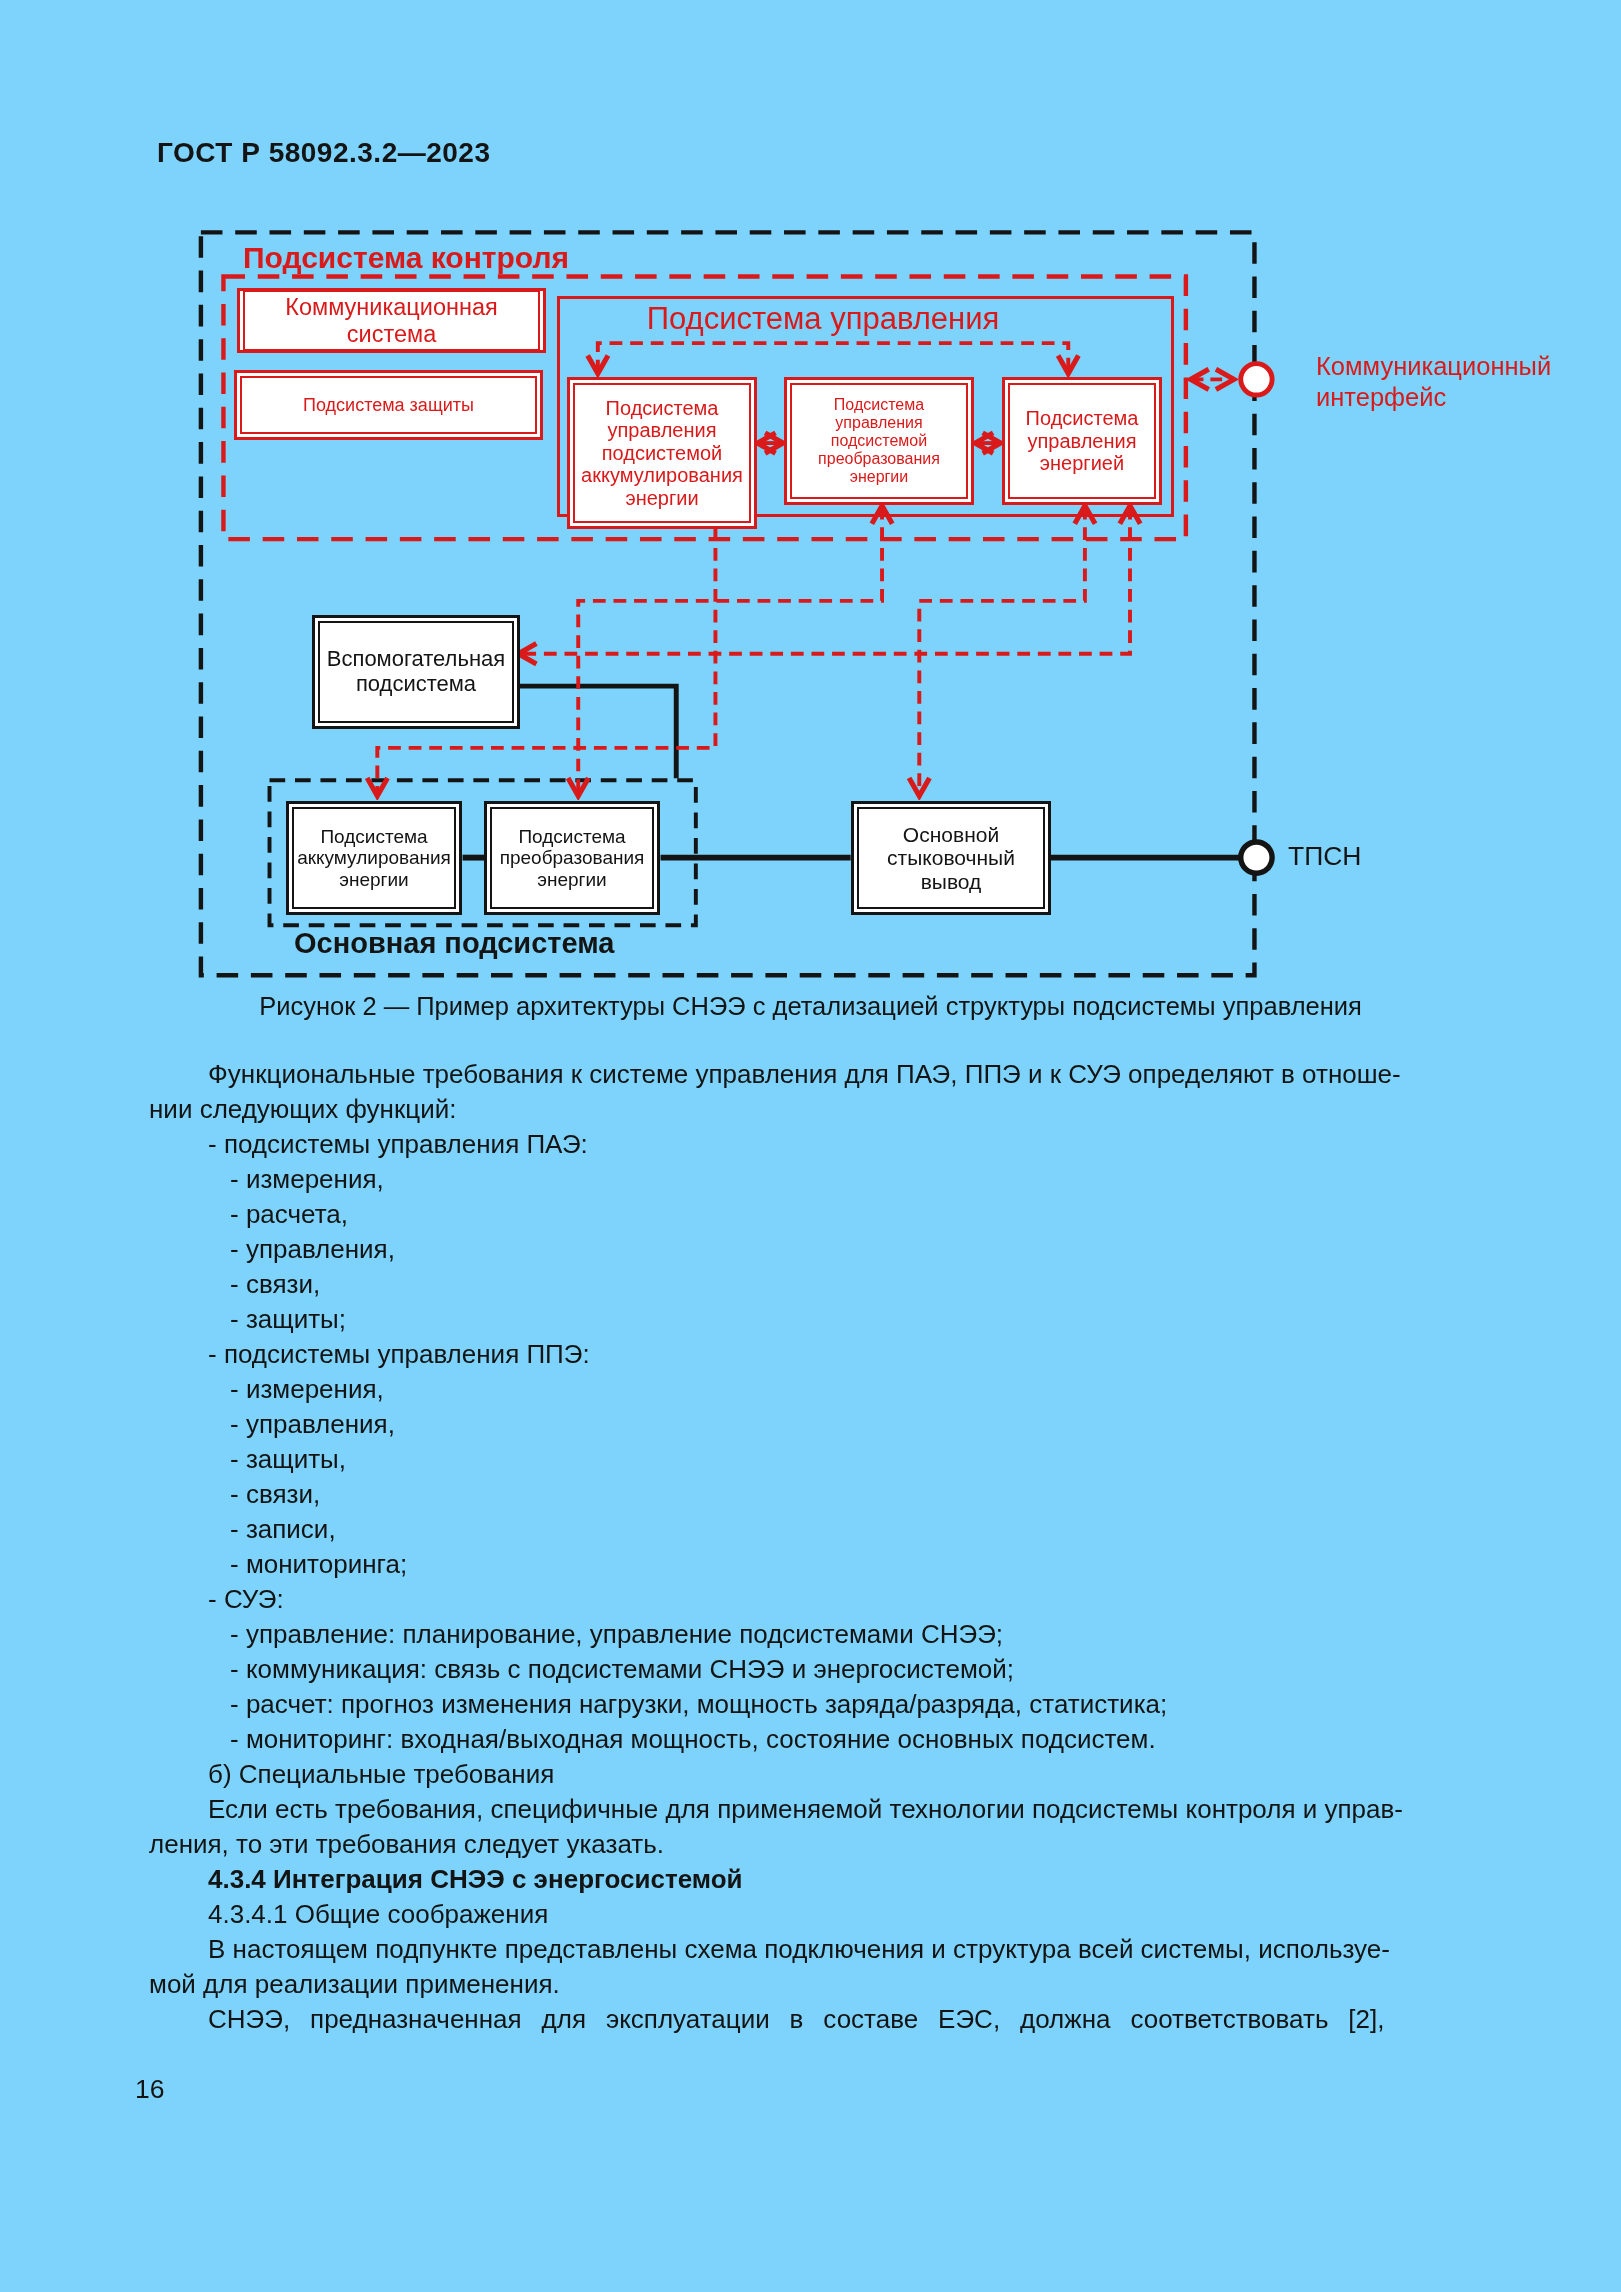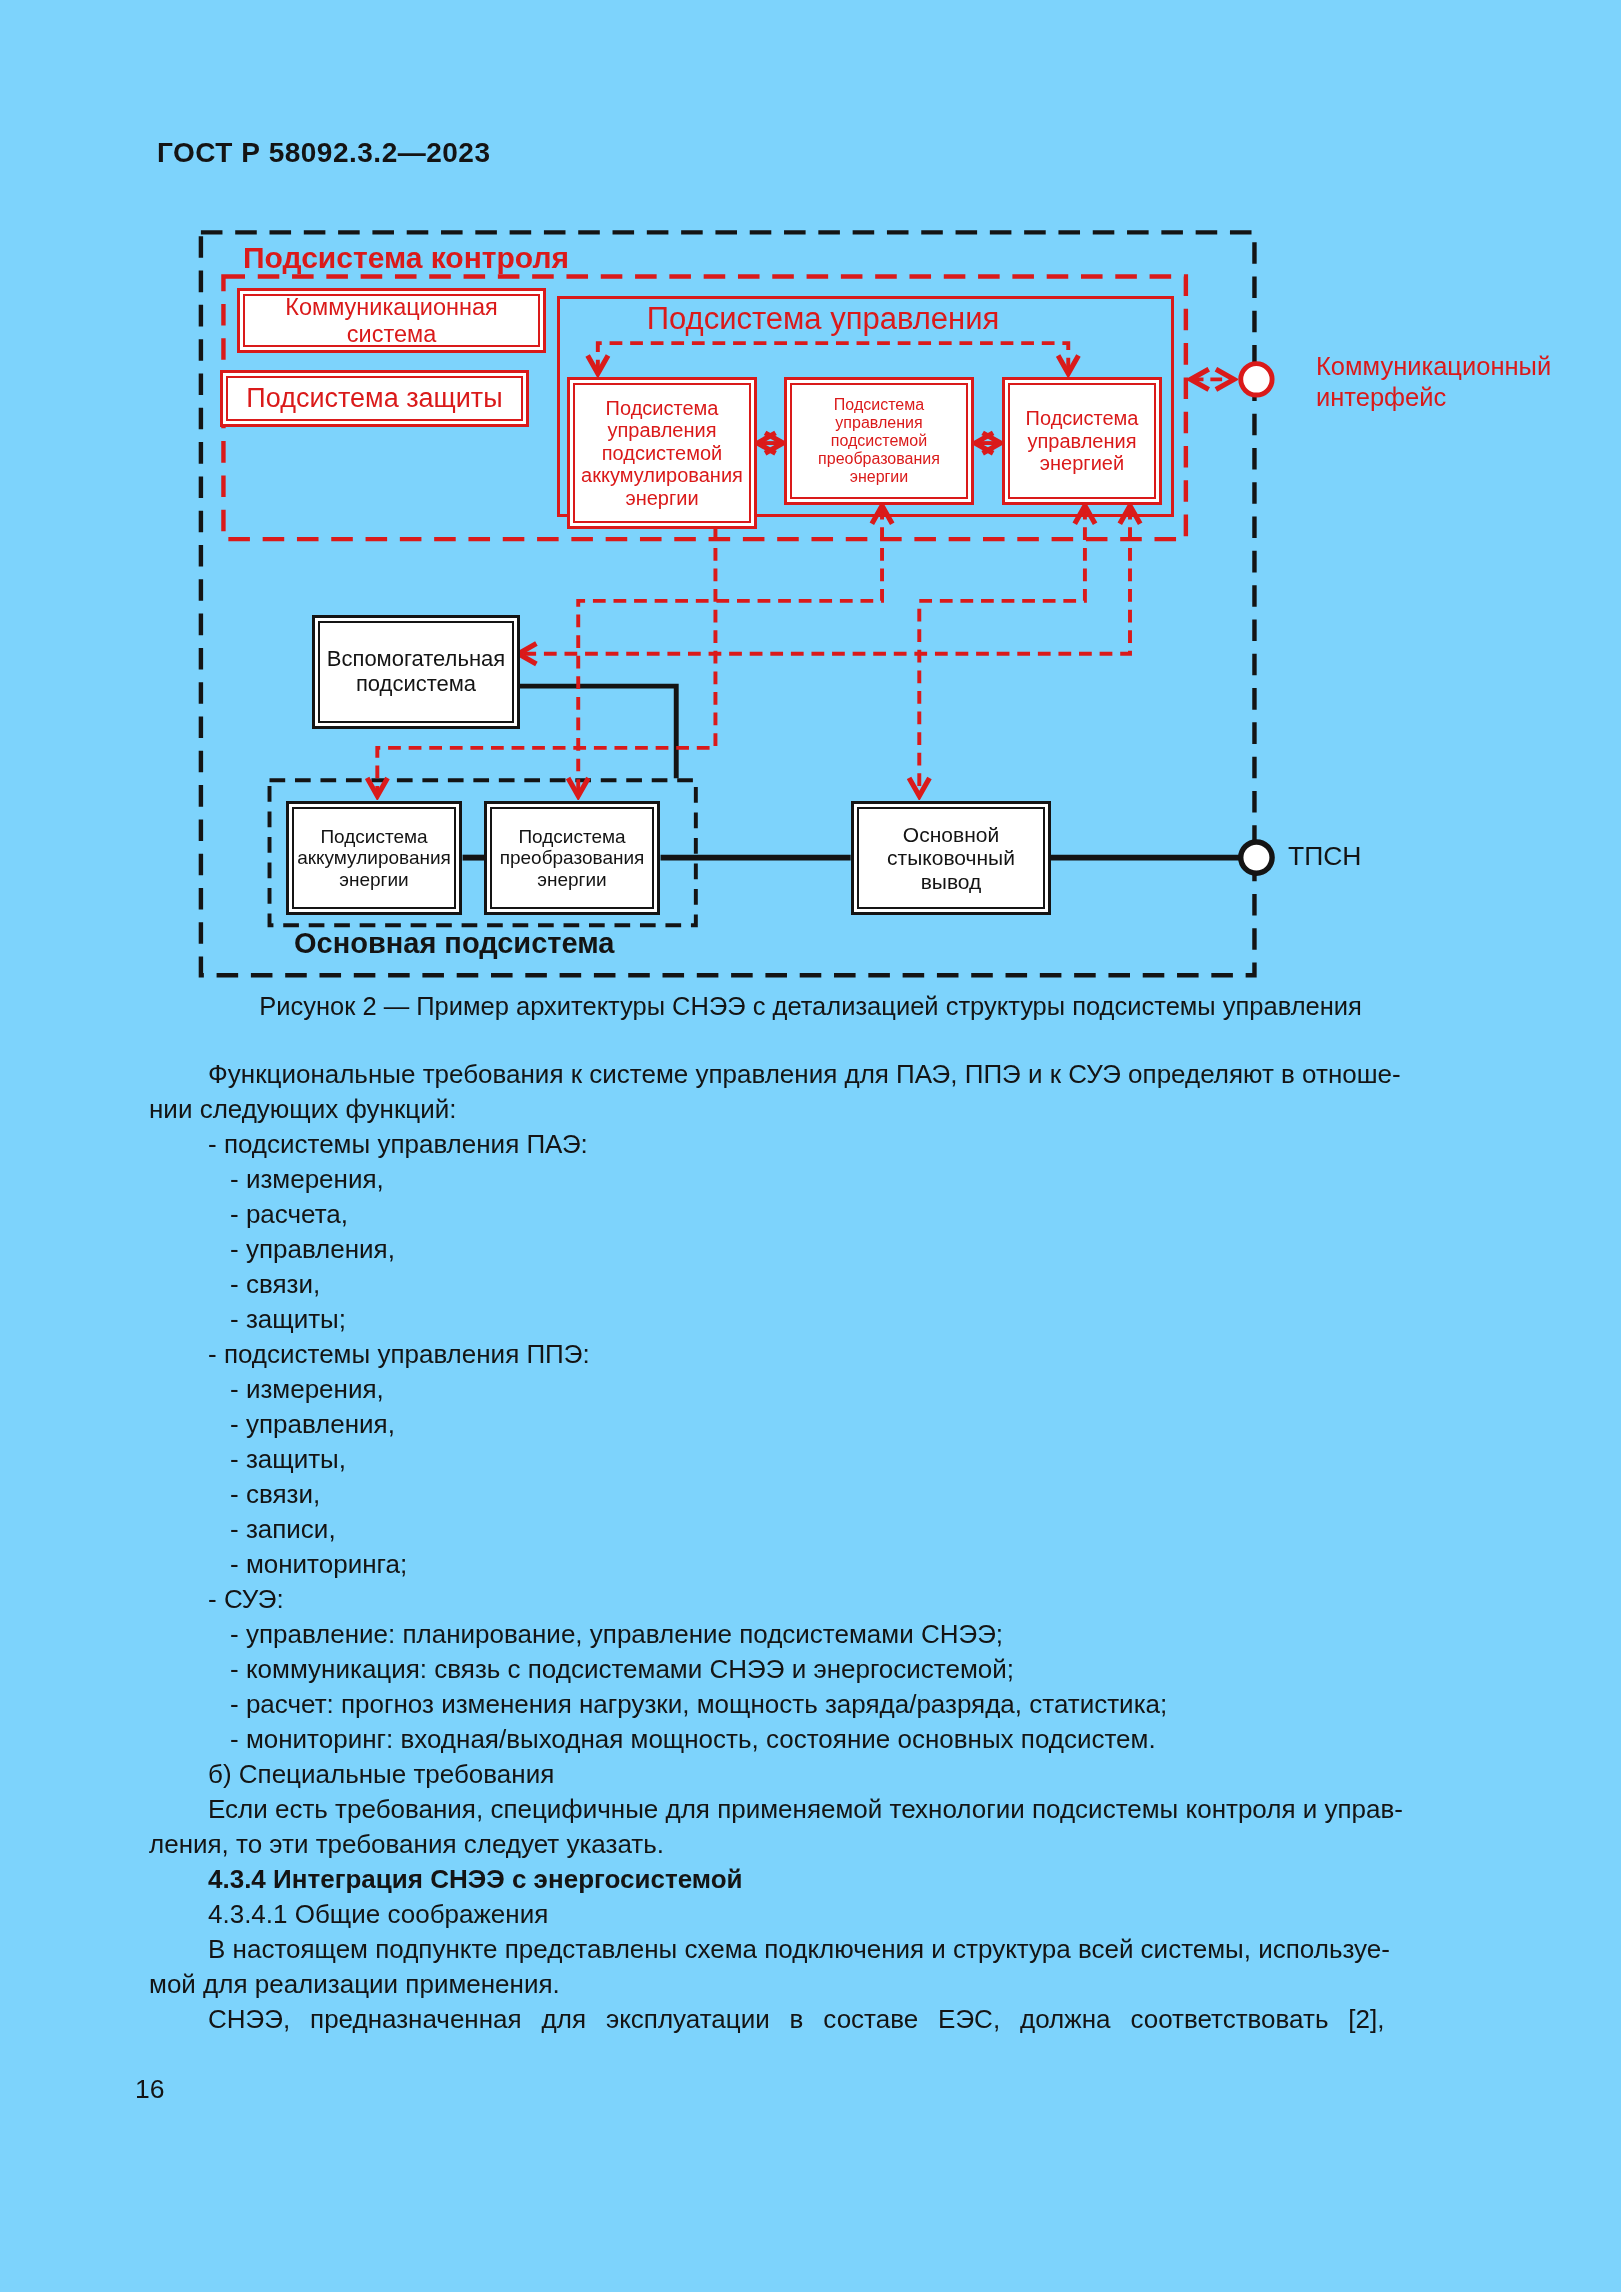--- a/index.html
+++ b/index.html
@@ -119,25 +119,25 @@
       <path d="M774,452 H798" fill="none" stroke="#da1a1a" stroke-width="4" marker-start="url(#arr)" marker-end="url(#arr)"></path>
       <path d="M996,452 H1020" fill="none" stroke="#da1a1a" stroke-width="4" marker-start="url(#arr)" marker-end="url(#arr)"></path>
       <path d="M1216,387 H1258" fill="none" stroke="#da1a1a" stroke-width="4" stroke-dasharray="12 7" marker-start="url(#arr)" marker-end="url(#arr)"></path>
 
       <circle cx="1282" cy="387" r="16" fill="#ffffff" stroke="#da1a1a" stroke-width="5"></circle>
       <circle cx="1282" cy="875" r="16" fill="#ffffff" stroke="#141414" stroke-width="5.5"></circle>
     </svg>
 
     <div id="control-label">Подсистема контроля</div>
 
-    <div class="dbox" style="left:237px;top:288px;width:309px;height:65px;font-size:23.5px;">
+    <div class="dbox" style="left:237px;top:288px;width:309px;height:65px;font-size:23.5px;align-items:center;">
       <div class="in">Коммуникационная система</div>
     </div>
 
-    <div class="dbox" style="left:220px;top:370px;width:309px;height:57px;font-size:27px;">
+    <div class="dbox" style="left:234px;top:370px;width:309px;height:70px;font-size:18px;">
       <div class="in">Подсистема защиты</div>
     </div>
 
     <div id="mgmt-container"></div>
     <div id="mgmt-title">Подсистема управления</div>
 
     <div class="dbox" style="left:567px;top:377px;width:190px;height:152px;font-size:20px;">
       <div class="in">Подсистема управления подсистемой аккумулирования энергии</div>
     </div>
 

